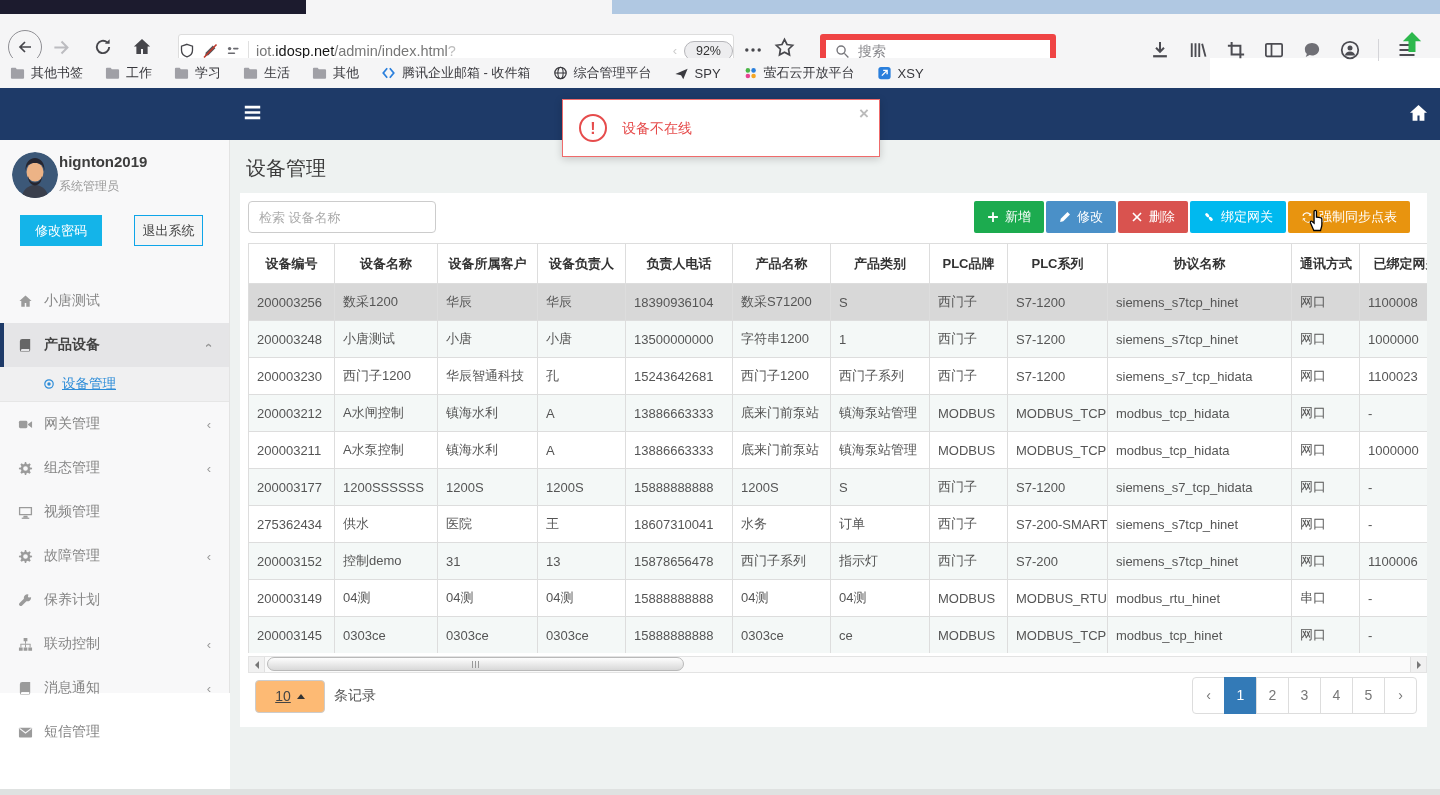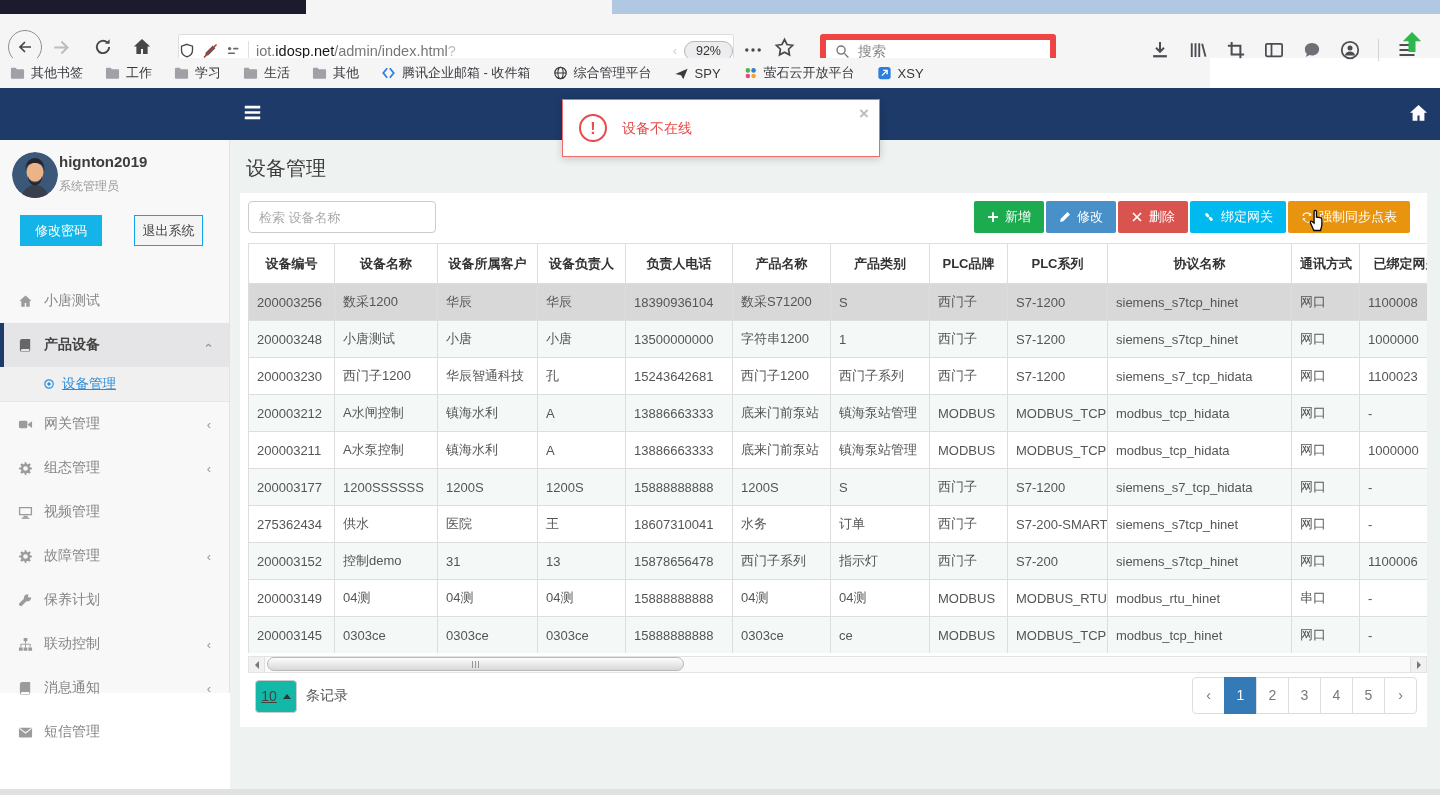--- a/index.html
+++ b/index.html
@@ -83,21 +83,21 @@
   tbody tr.selected { background:#d8d8d8; }
   .hscroll { position:absolute; left:8px; top:463px; width:1179px; height:17px; background:#fafafa; border:1px solid #e3e3e3; }
   .hs-arrow { position:absolute; top:0; width:16px; height:15px; background:#f1f1f1; display:flex; align-items:center; justify-content:center; }
   .hs-arrow.l { left:0; border-right:1px solid #e0e0e0; }
   .hs-arrow.r { right:0; border-left:1px solid #e0e0e0; }
   .tri-l { width:0; height:0; border:4px solid transparent; border-right-color:#777; margin-left:-4px; }
   .tri-r { width:0; height:0; border:4px solid transparent; border-left-color:#777; margin-right:-4px; }
   .hs-thumb { position:absolute; left:18px; top:0; width:417px; height:14px; background:linear-gradient(#fdfdfd,#d8d8d8); border:1px solid #b9b9b9; border-radius:8px; display:flex; align-items:center; justify-content:center; gap:2px; }
   .hs-thumb i { display:block; width:1px; height:7px; background:#999; }
   .pg-info { position:absolute; left:15px; top:486px; height:34px; display:flex; align-items:center; gap:9px; font-size:14px; color:#555; }
-  .pg-size { width:42px; height:33px; border:1px solid #ccc; border-radius:4px; background:#14b8a6; display:flex; align-items:center; justify-content:center; gap:6px; font-size:14px; color:#444;text-decoration:underline; }
+  .pg-size { width:70px; height:33px; border:1px solid #ccc; border-radius:4px; background:#fdba74; display:flex; align-items:center; justify-content:center; gap:6px; font-size:14px; color:#444;text-decoration:underline; }
   .caret-up { width:0; height:0; border:4px solid transparent; border-bottom:5px solid #333; margin-top:-4px; }
   .pages { position:absolute; right:10px; top:484px; display:flex; }
   .pg-btn { min-width:33px; height:37px; line-height:35px; text-align:center; border:1px solid #ddd; background:#fff; color:#777; font-size:14px; margin-left:-1px; padding:0 6px; }
   .pg-btn:first-child { border-radius:4px 0 0 4px; }
   .pg-btn:last-child { border-radius:0 4px 4px 0; }
   .pg-btn.active { background:#337ab7; border-color:#337ab7; color:#fff; }
 
   .alert-pop { position:absolute; left:562px; top:99px; width:318px; height:58px; background:#fff; border:1px solid #ef6b6b; box-shadow:0 2px 8px rgba(0,0,0,.18); z-index:50; }
   .alert-ic { position:absolute; left:16px; top:14px; width:28px; height:28px; border:2px solid #e64c4c; border-radius:50%; color:#e64c4c; font-weight:bold; font-size:16px; text-align:center; line-height:25px; }
   .alert-msg { position:absolute; left:59px; top:0; height:58px; display:flex; align-items:center; font-size:14px; color:#e64c4c; }

